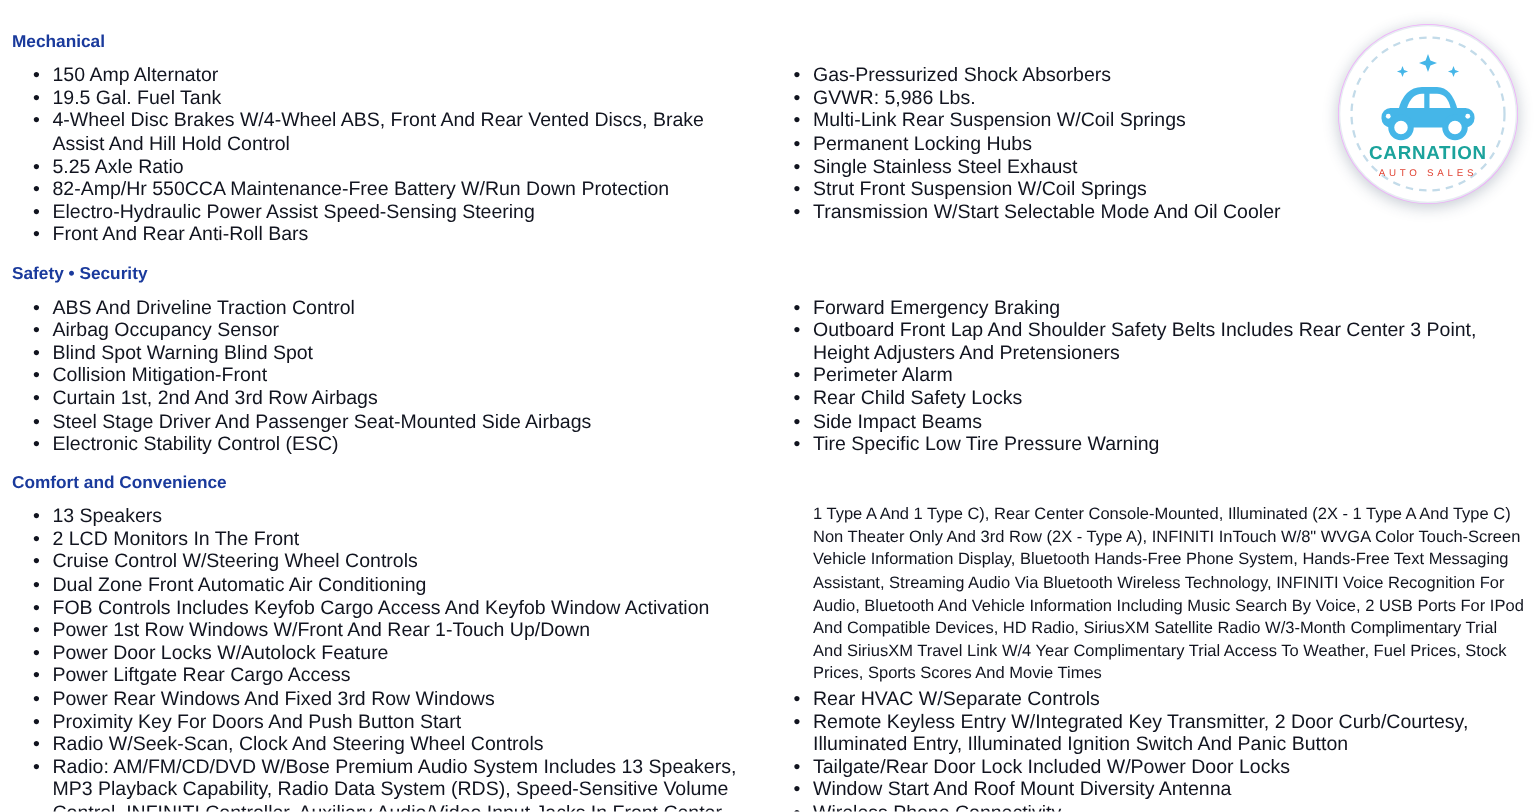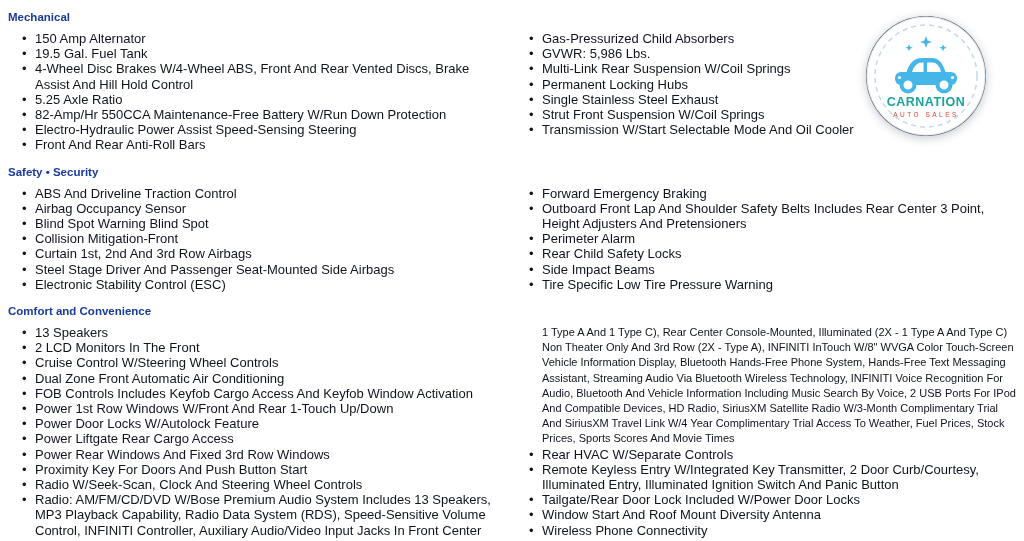--- a/index.html
+++ b/index.html
@@ -1,28 +1,28 @@
 <!DOCTYPE html>
 <html><head>
 <meta charset="utf-8">
 <style>
   * { box-sizing: border-box; margin: 0; padding: 0; }
   html, body { width: 1024px; height: 541px; overflow: hidden; background: #ffffff; }
   body { font-family: "Liberation Sans", sans-serif; color: #11141f; }
-  .page { position: relative; width: 1024px; height: 541px; padding: 10px 8px 0 8px; }
+  .page { position: relative; width: 1024px; height: 541px; padding: 21px 8px 0 8px; }
   .spec-section { margin-bottom: 12px; }
   .section-title { font-size: 11.5px; font-weight: bold; color: #1a3a9c; line-height: 14px; margin: 0 0 7px 0; }
   .columns { display: grid; grid-template-columns: 497px 1fr; column-gap: 10px; align-items: start; }
   ul.bullets { list-style: none; }
   ul.bullets li { position: relative; padding-left: 27px; font-size: 13px; line-height: 15.2px; }
   ul.bullets li::before { content: "\2022"; position: absolute; left: 14px; top: 0; }
   .intro { font-size: 11px; line-height: 15.2px; padding-left: 27px; }
   .logo {
-    position: absolute; top: 16px; right: 38px; width: 120px; height: 120px;
-    border-radius: 50%; background: #737373;
+    position: absolute; top: 16px; right: 12px; width: 120px; height: 120px;
+    border-radius: 50%; background: #f0abfc;
     box-shadow: 0 2px 10px rgba(40,60,90,.28);
   }
   .logo svg { display: block; width: 120px; height: 120px; }
 </style>
 </head>
 <body>
 
 <div class="page">
 
   <div id="content">
@@ -35,21 +35,21 @@
               <li>19.5 Gal. Fuel Tank</li>
               <li>4-Wheel Disc Brakes W/4-Wheel ABS, Front And Rear Vented Discs, Brake Assist And Hill Hold Control</li>
               <li>5.25 Axle Ratio</li>
               <li>82-Amp/Hr 550CCA Maintenance-Free Battery W/Run Down Protection</li>
               <li>Electro-Hydraulic Power Assist Speed-Sensing Steering</li>
               <li>Front And Rear Anti-Roll Bars</li>
             </ul>
           </div>
           <div class="col">
             <ul class="bullets">
-              <li>Gas-Pressurized Child Absorbers</li>
+              <li>Gas-Pressurized Shock Absorbers</li>
               <li>GVWR: 5,986 Lbs.</li>
               <li>Multi-Link Rear Suspension W/Coil Springs</li>
               <li>Permanent Locking Hubs</li>
               <li>Single Stainless Steel Exhaust</li>
               <li>Strut Front Suspension W/Coil Springs</li>
               <li>Transmission W/Start Selectable Mode And Oil Cooler</li>
             </ul>
           </div>
         </div>
       </section>

